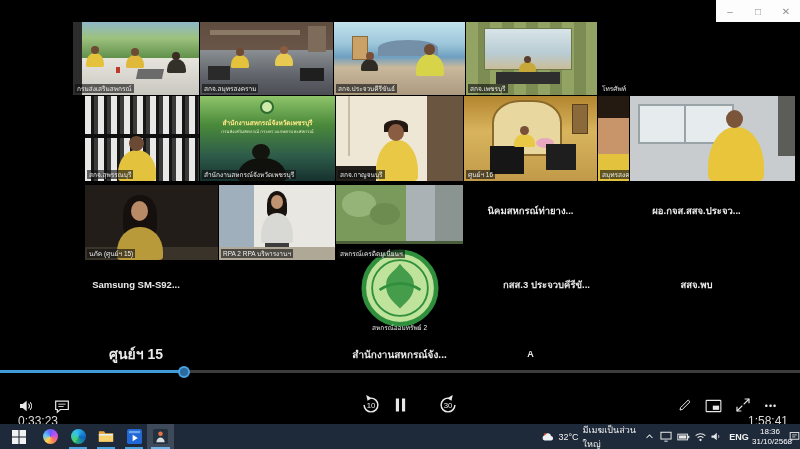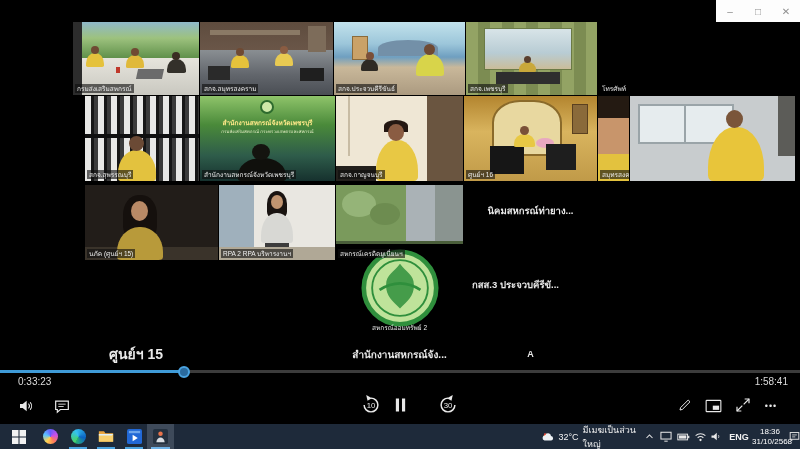--- a/index.html
+++ b/index.html
@@ -20,21 +20,21 @@
   .head{position:absolute;border-radius:50%;background:#6f4a33;display:block;z-index:2;}
   .shirt{position:absolute;border-radius:48% 48% 10% 10%/75% 75% 10% 10%;background:#e5c23c;display:block;z-index:1;}
   .blk{position:absolute;display:block;}
   
   .active-border{outline:2px solid #74cf3e;outline-offset:-2px;}
   
   .seekbar{position:absolute;left:0;top:370px;width:800px;height:3px;background:#3c3c3c;z-index:5;}
   .seek-fill{position:relative;height:3px;background:#3f9bd8;}
   .seek-thumb{position:absolute;right:-6px;top:-4.5px;width:12px;height:12px;border-radius:50%;
     background:#2a6a9e;border:2.5px solid #4aa3e0;}
-  .time{position:absolute;font-size:10px;color:#dcdcdc;z-index:6;}
+  .time{position:absolute;font-size:12px;color:#dcdcdc;z-index:6;margin-top:38px;}
   
   .ctl{position:absolute;background:transparent;border:none;padding:0;display:flex;align-items:center;justify-content:center;z-index:6;}
   
   .taskbar{position:absolute;left:0;top:424px;width:800px;height:25px;background:#1e2a3a;z-index:50;display:block;}
   .tbar-btn{position:absolute;top:0;height:25px;display:flex;align-items:center;justify-content:center;}
   .runline{position:absolute;left:4px;right:4px;bottom:0;height:2px;background:#4aa3e0;}
   .circle-icon{width:15px;height:15px;border-radius:50%;}
   .tray-txt{color:#f2f2f2;font-size:9px;}
   .clock{position:absolute;top:3px;color:#fff;font-size:8px;line-height:9.5px;text-align:center;}
 </style>
@@ -195,37 +195,46 @@
         <i class="blk" style="left:6px;top:6px;width:34px;height:26px;background:#95b478;border-radius:50%;"></i>
         <i class="blk" style="left:34px;top:18px;width:30px;height:22px;background:#6d8c50;border-radius:50%;"></i>
         <i class="blk" style="left:0;top:56px;width:100%;height:19px;background:#4a5e3a;"></i>
       </div>
       <span class="tag">สหกรณ์เครดิตยูเนี่ยนฯ</span>
     </div>
 
     <div class="tile name-tile" style="left:464px;top:185px;width:133px;height:50px;">
       <span class="bigname">นิคมสหกรณ์ท่ายาง...</span>
     </div>
-
+    <div class="tile name-tile" style="left:598px;top:185px;width:197px;height:50px;">
+      <span class="bigname">ผอ.กจส.สสจ.ประจว...</span>
+    </div>
+
+    <div class="tile name-tile" style="left:73px;top:262px;width:126px;height:45px;">
+      <span class="bigname">Samsung  SM-S92...</span>
+    </div>
 
     <div class="tile" style="left:336px;top:244px;width:127px;height:88px;">
       <div class="scene" style="background:#000;display:flex;align-items:center;justify-content:center;">
         <svg width="78" height="78" viewBox="0 0 84 84">
           <circle cx="42" cy="42" r="39" fill="#bfe39a"></circle>
           <circle cx="42" cy="42" r="39" fill="none" stroke="#2f8f3c" stroke-width="5"></circle>
           <circle cx="42" cy="42" r="30" fill="none" stroke="#2f8f3c" stroke-width="2"></circle>
           <path d="M42 16c-6 9-15 11-15 23s7 17 15 25c8-8 15-13 15-25S48 25 42 16z" fill="#2f8f3c" opacity="0.85"></path>
           <path d="M20 44q11-7 22-7t22 7" stroke="#2f8f3c" stroke-width="3" fill="none"></path>
         </svg>
       </div>
       <span class="tag plain" style="left:50%;transform:translateX(-50%);bottom:0;">สหกรณ์ออมทรัพย์ 2</span>
     </div>
 
-    <div class="tile name-tile" style="left:449px;top:262px;width:133px;height:45px;">
+    <div class="tile name-tile" style="left:480px;top:262px;width:133px;height:45px;">
       <span class="bigname">กสส.3 ประจวบคีรีขั...</span>
+    </div>
+    <div class="tile name-tile" style="left:598px;top:262px;width:197px;height:45px;">
+      <span class="bigname">สสจ.พบ</span>
     </div>
 
     <div class="tile name-tile" style="left:73px;top:340px;width:126px;height:28px;">
       <span class="bigname" style="font-size:14px;">ศูนย์ฯ 15</span>
     </div>
     <div class="tile name-tile" style="left:336px;top:340px;width:127px;height:28px;">
       <span class="bigname" style="font-size:10px;">สำนักงานสหกรณ์จัง...</span>
     </div>
     <div class="tile name-tile" style="left:464px;top:340px;width:133px;height:28px;">
       <span class="bigname" style="font-size:9px;">A</span>

